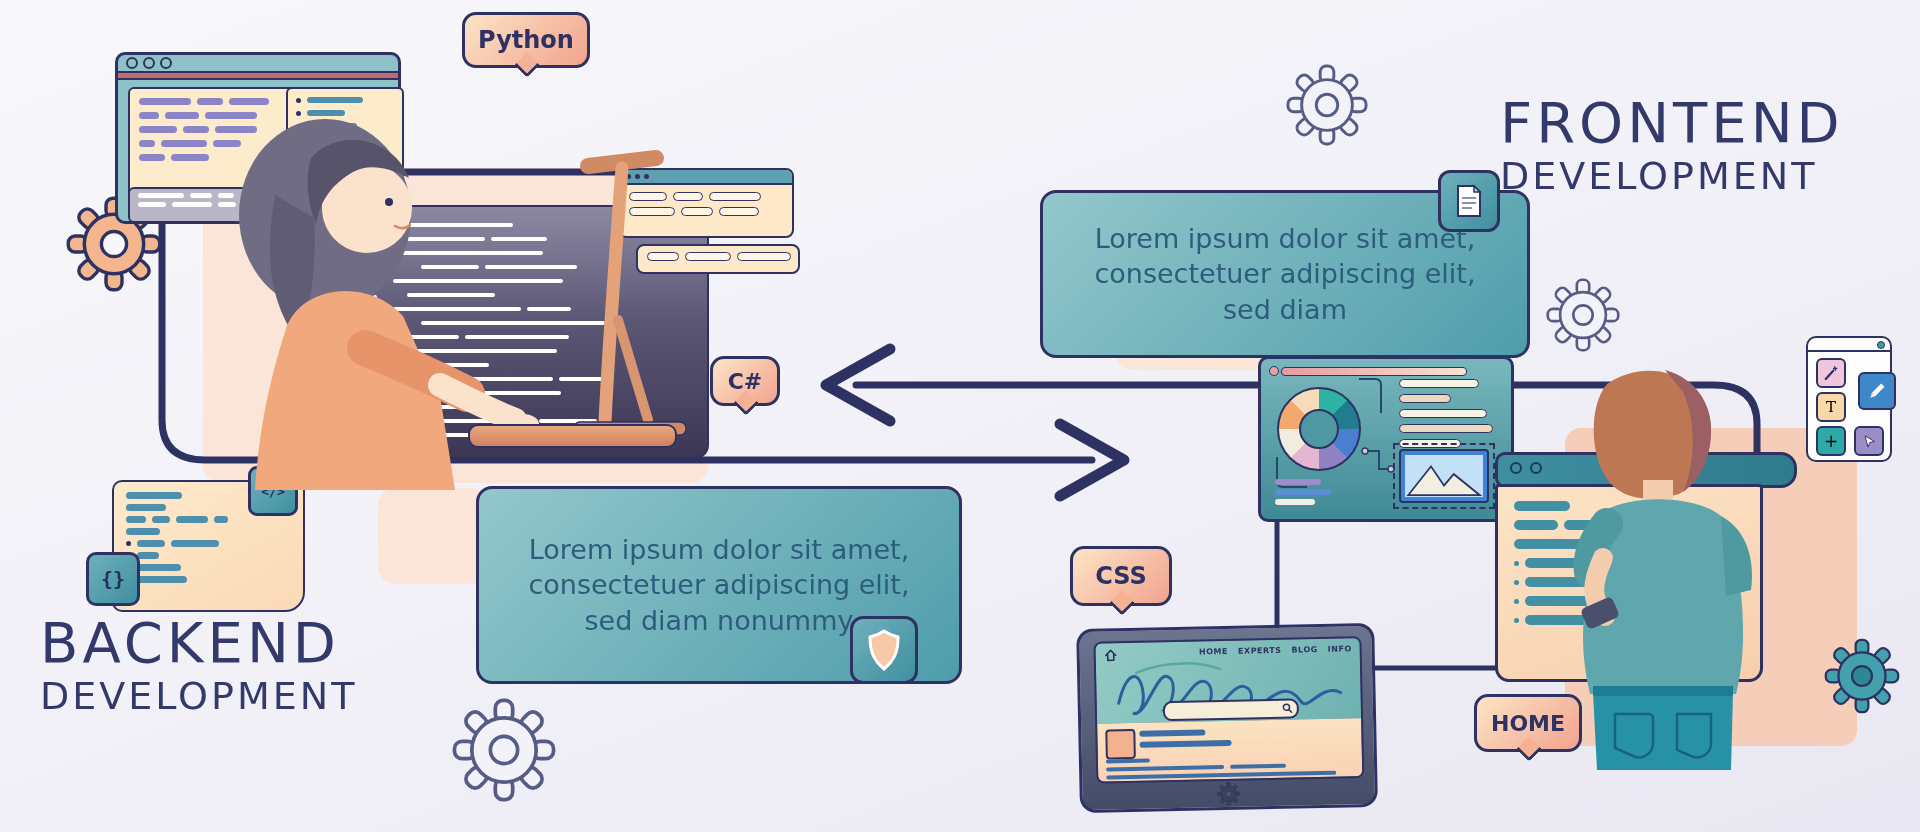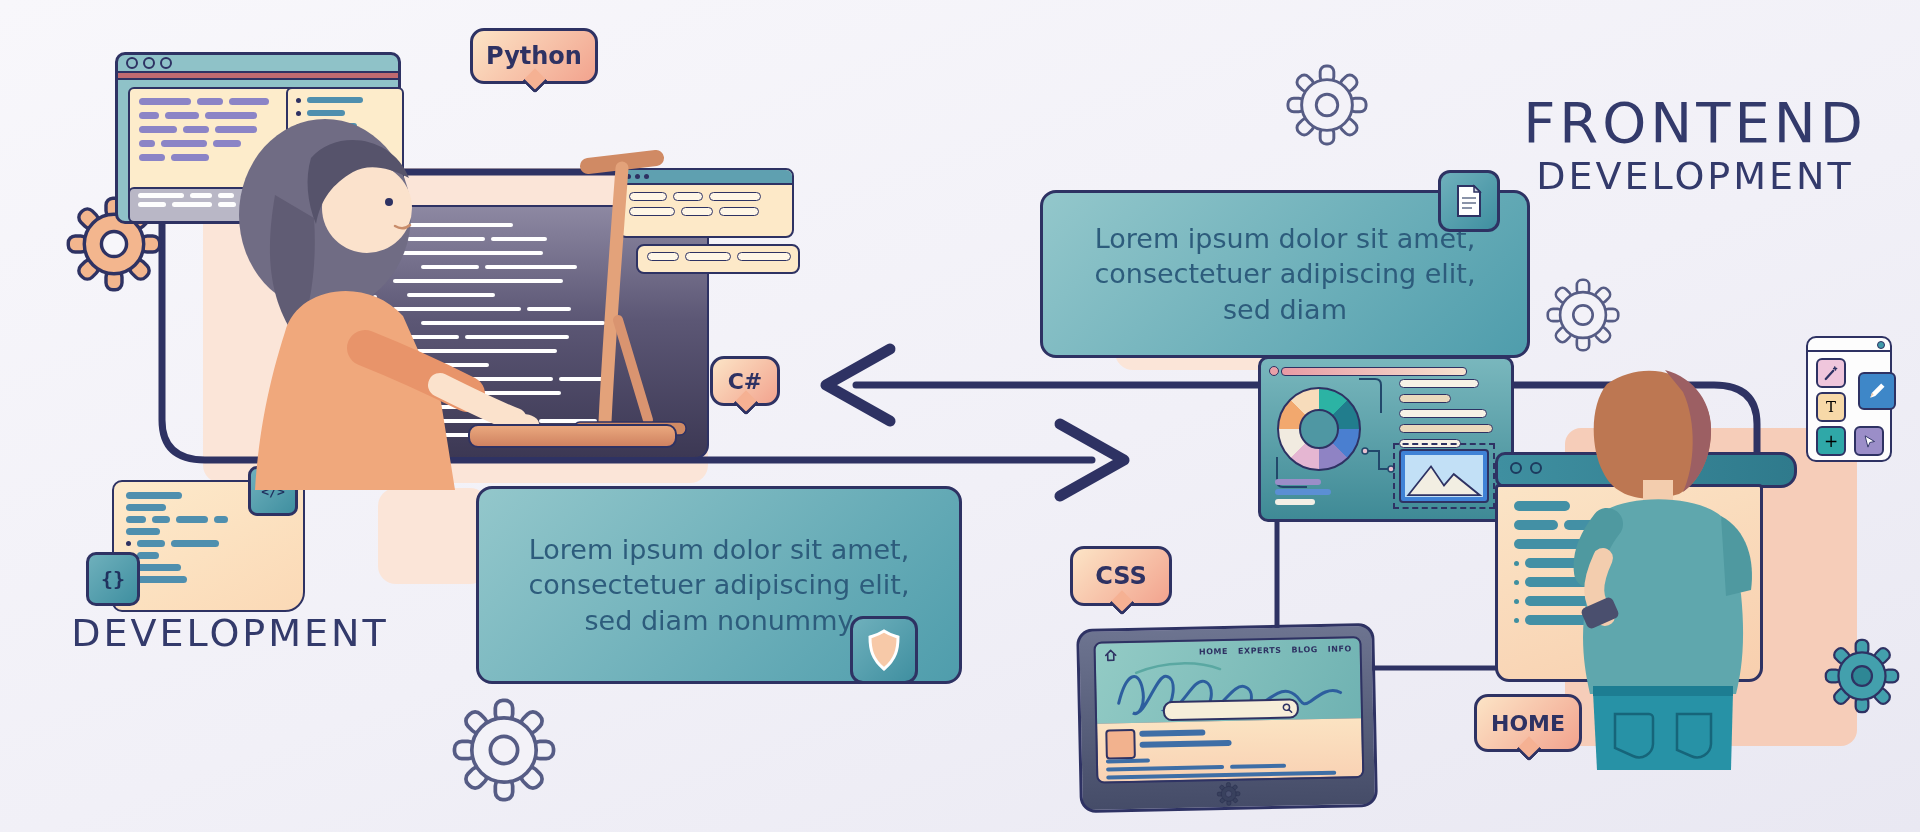--- a/index.html
+++ b/index.html
@@ -2,21 +2,21 @@
 <html><head>
 <meta charset="utf-8">
 <style>
   html,body{margin:0;padding:0;background:#fff;}
   #canvas{position:relative;width:1920px;height:832px;overflow:hidden;
     background:linear-gradient(160deg,#f8f7fb 0%,#f1f0f7 55%,#e9e8f2 100%);
     font-family:"DejaVu Sans","Liberation Sans",sans-serif;}
   .abs{position:absolute;}
   .z1{z-index:1}.z2{z-index:2}.z3{z-index:3}.z4{z-index:4}.z5{z-index:5}.z6{z-index:6}
   .backdrop{background:#fbe5d8;border-radius:18px;}
-  .title{color:#333a6b;text-align:center;line-height:1.12;}
+  .title{color:#333a6b;text-align:left;line-height:1.12;}
   .title .l1{font-size:56px;letter-spacing:4px;font-weight:400;display:block;}
   .title .l2{font-size:38px;letter-spacing:3px;font-weight:400;display:block;}
   .bubble{display:flex;align-items:center;justify-content:center;
     background:linear-gradient(135deg,#fce4c6 0%,#f2a38e 100%);
     border:3px solid #2e3263;border-radius:14px;color:#2e3263;font-weight:600;}
   .bubble::after{content:"";position:absolute;bottom:-9px;left:50%;margin-left:-8px;
     width:15px;height:15px;background:#f5b193;transform:rotate(45deg);
     border-right:3px solid #2e3263;border-bottom:3px solid #2e3263;border-radius:0 0 4px 0;}
   .callout{background:linear-gradient(135deg,#93c7cb 0%,#4f9dac 100%);
     border:3px solid #2e3263;border-radius:16px;color:#2d5c7c;
@@ -156,21 +156,21 @@
           <span style="width: 16px; height: 5px; border-radius: 5px; background: rgb(253, 253, 253); flex: 0 0 auto;"></span>
         </div>
         <div style="display: flex; align-items: center; gap: 6px;">
           <span style="width: 28px; height: 5px; border-radius: 5px; background: rgb(253, 253, 253); flex: 0 0 auto;"></span>
           <span style="width: 40px; height: 5px; border-radius: 5px; background: rgb(253, 253, 253); flex: 0 0 auto;"></span>
           <span style="width: 18px; height: 5px; border-radius: 5px; background: rgb(253, 253, 253); flex: 0 0 auto;"></span>
         </div>
       </div>
   </div>
 
-  <div class="abs z6 bubble" style="left:462px;top:28px;width:122px;height:50px;font-size:24px;margin-left:8px;">
+  <div class="abs z6 bubble" style="left:462px;top:12px;width:122px;height:50px;font-size:24px;">
     <span>Python</span>
   </div>
 
   <div class="abs z3 screen">
     <div id="screen-dots" class="abs" style="left: 16px; top: 18px; display: flex; flex-direction: column; gap: 10px;">
         <span style="width: 4px; height: 4px; border-radius: 50%; background: rgb(255, 255, 255);"></span>
         <span style="width: 4px; height: 4px; border-radius: 50%; background: rgb(255, 255, 255);"></span>
         <span style="width: 4px; height: 4px; border-radius: 50%; background: rgb(255, 255, 255);"></span>
         <span style="width: 4px; height: 4px; border-radius: 50%; background: rgb(255, 255, 255);"></span>
         <span style="width: 4px; height: 4px; border-radius: 50%; background: rgb(255, 255, 255);"></span>
@@ -346,20 +346,21 @@
   <div class="abs z3 callout" style="left:476px;top:486px;width:428px;height:172px;padding:10px 26px;font-size:27px;line-height:1.3;">
     <span>Lorem ipsum dolor sit amet, consectetuer adipiscing elit, sed diam nonummy</span>
   </div>
   <div class="abs z4 tile" style="left:850px;top:616px;width:62px;height:62px;border-radius:13px;">
     <svg width="34" height="42" viewBox="0 0 34 42">
         <path d="M17 2 C23 6 28 7 31 8 C31 20 29 30 17 40 C5 30 3 20 3 8 C6 7 11 6 17 2 Z" fill="#f7c9a8" stroke="#ffffff" stroke-width="3"></path>
       </svg>
   </div>
 
   <div class="abs z6 title" style="left:40px;top:612px;width:380px;">
+    <span class="l1">BACKEND</span>
     <span class="l2">DEVELOPMENT</span>
   </div>
 
   <div class="abs z1 gear" style="left:452px;top:698px;width:104px;height:104px;"><svg viewBox="-42 -42 84 84" width="100%" height="100%">
         <g fill="#f3f2f8" stroke="#565c85" stroke-width="3" stroke-linejoin="round">
           <rect x="-7" y="-40" width="14" height="17" rx="6" transform="rotate(0)"></rect>
           <rect x="-7" y="-40" width="14" height="17" rx="6" transform="rotate(45)"></rect>
           <rect x="-7" y="-40" width="14" height="17" rx="6" transform="rotate(90)"></rect>
           <rect x="-7" y="-40" width="14" height="17" rx="6" transform="rotate(135)"></rect>
           <rect x="-7" y="-40" width="14" height="17" rx="6" transform="rotate(180)"></rect>

